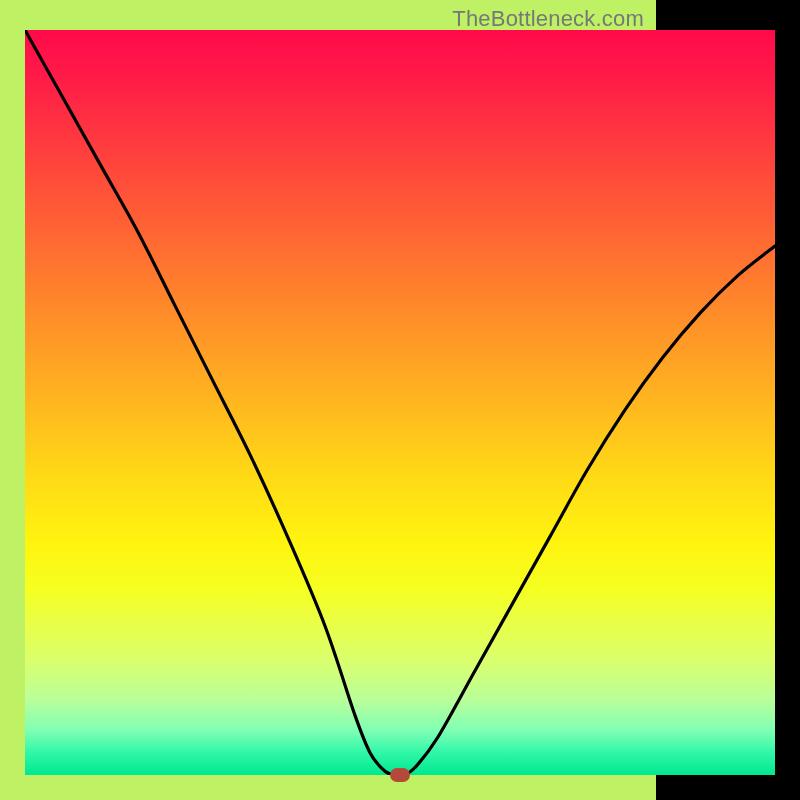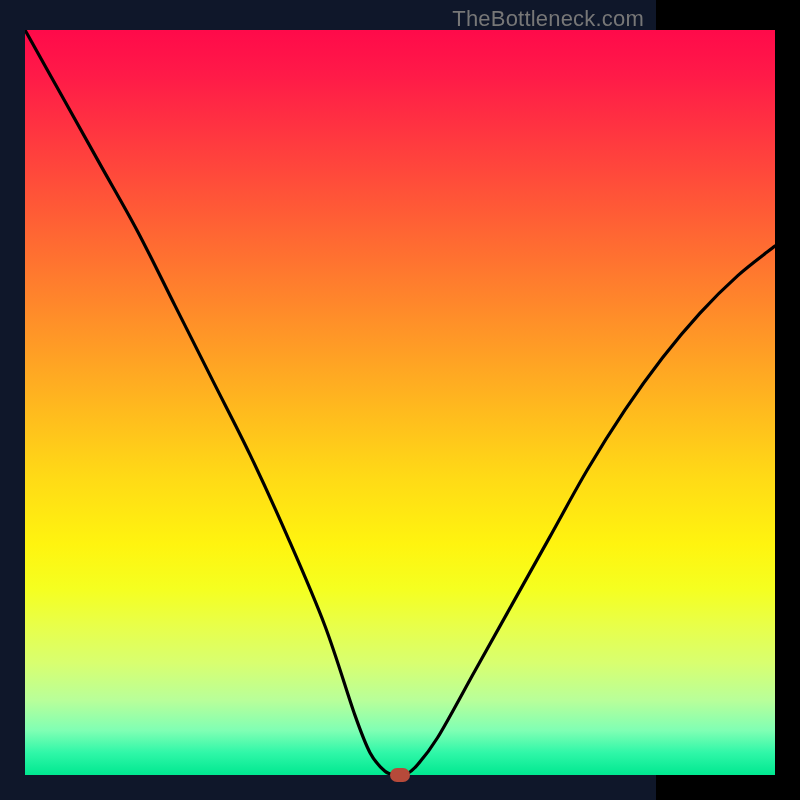--- a/index.html
+++ b/index.html
@@ -8,21 +8,21 @@
     width: 800px;
     height: 800px;
     background: #000;
     overflow: hidden;
     font-family: Arial, Helvetica, sans-serif;
   }
   .outer {
     position: relative;
     width: 656px;
     height: 800px;
-    background: #0f172a;
+    background: #bef264;
   }
   .watermark {
     position: absolute;
     top: 6px;
     right: 12px;
     color: #777;
     font-size: 22px;
     font-weight: 500;
     letter-spacing: 0.2px;
     user-select: none;

